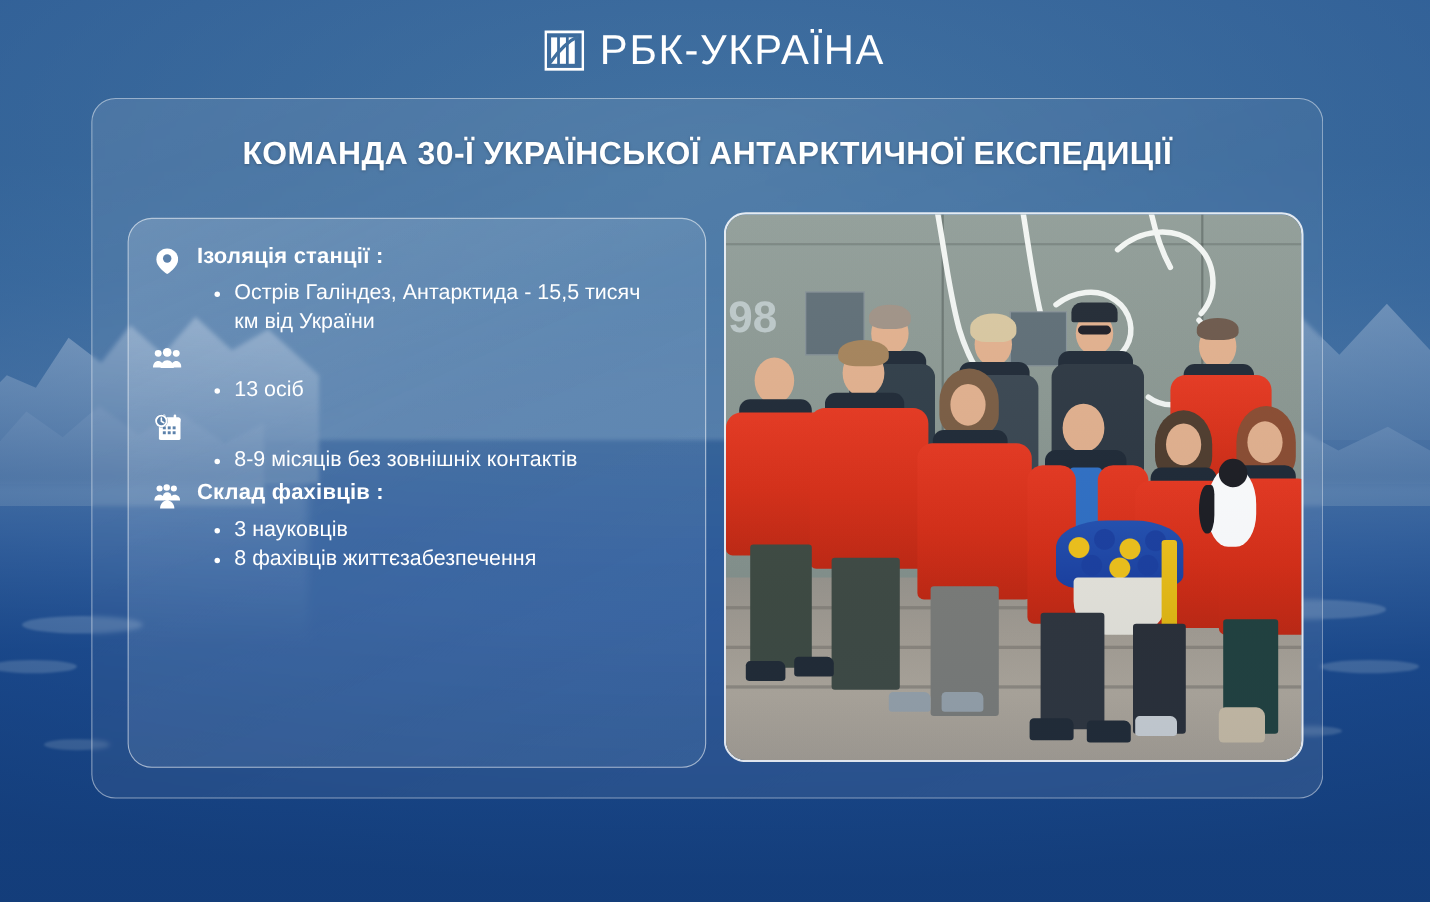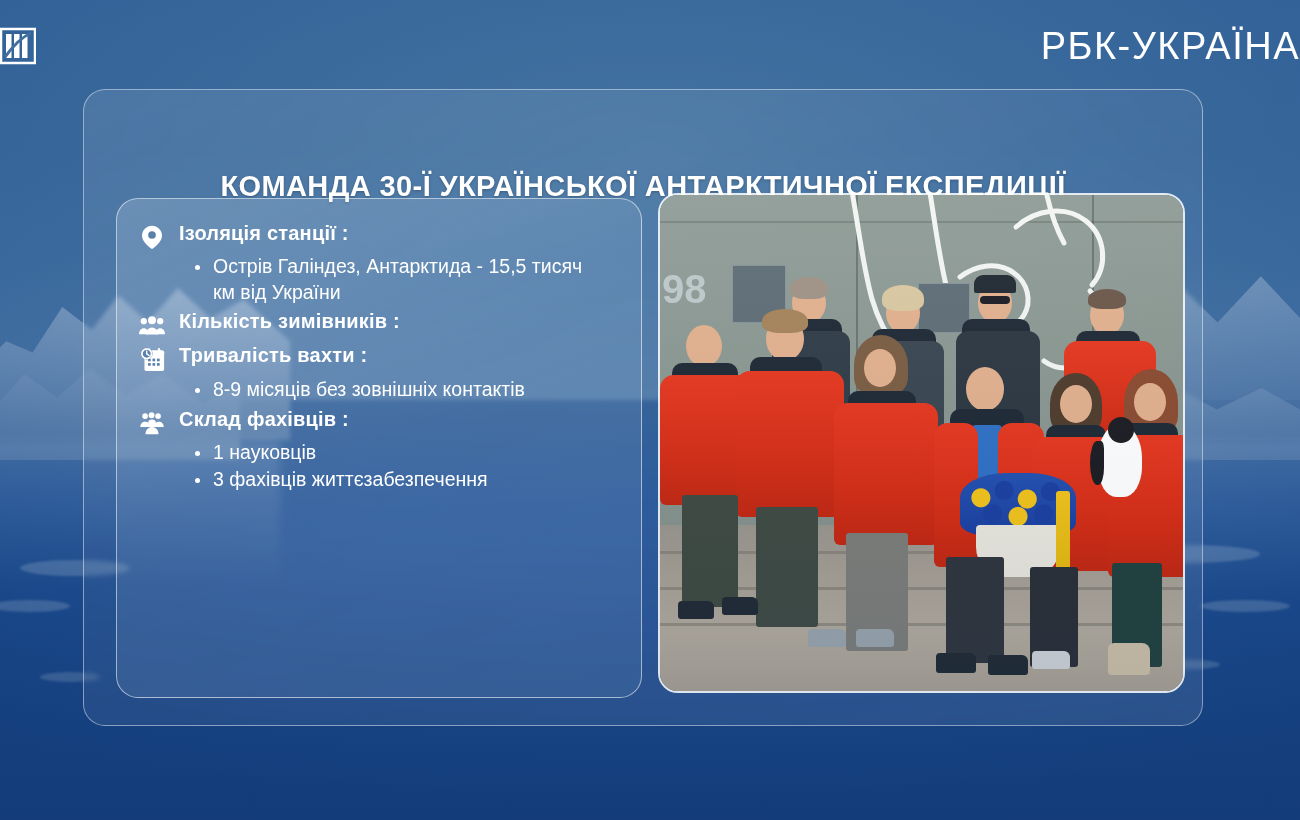--- a/index.html
+++ b/index.html
@@ -57,21 +57,21 @@
   }
   .bg-shade {
     position:absolute; inset:0;
     background:
       radial-gradient(120% 80% at 50% 18%, rgba(70,118,168,.25) 0%, rgba(28,75,140,.55) 65%, rgba(18,58,116,.72) 100%);
   }
 
   
   #logo-bar {
     position:absolute; top:0; left:0; width:1300px; height:92px;
-    display:flex; align-items:center; justify-content:space-between; gap:14px;
+    display:flex; align-items:center; justify-content:center; gap:14px;
     z-index:5;
   }
   .logo-mark { width:36px; height:40px; flex:0 0 auto; }
   .logo-text {
     color:#ffffff; font-size:38px; font-weight:400; letter-spacing:1.5px;
     font-family:"Liberation Sans", sans-serif; white-space:nowrap;
   }
 
   
   #outer-card {
@@ -80,21 +80,20 @@
     border:1px solid rgba(255,255,255,.45);
     background:linear-gradient(160deg, rgba(255,255,255,.11) 0%, rgba(255,255,255,.05) 45%, rgba(255,255,255,.09) 100%);
     backdrop-filter:blur(2px);
     z-index:4;
   }
   #page-title {
     position:absolute; left:0; top:34px; width:100%;
     text-align:center; color:#ffffff;
     font-size:29px; font-weight:bold; letter-spacing:.4px;
     text-shadow:0 1px 3px rgba(0,0,0,.25);
-    margin-top:46px;
   }
 
   
   #facts-card {
     position:absolute; left:32px; top:108px; width:526px; height:500px;
     border-radius:22px;
     border:1px solid rgba(255,255,255,.55);
     background:linear-gradient(155deg, rgba(232,240,248,.20) 0%, rgba(200,220,238,.12) 40%, rgba(160,195,225,.10) 100%);
     padding:22px 20px 10px 22px;
   }
@@ -247,22 +246,24 @@
         <span class="fact-icon">
           <svg viewBox="0 0 30 22" width="26" height="19" aria-hidden="true">
             <circle cx="5.5" cy="6" r="3.6" fill="#ffffff"></circle>
             <path d="M0 21 c0-4.2 2.5-6.8 5.5-6.8 s5.5 2.6 5.5 6.8 z" fill="#ffffff"></path>
             <circle cx="24.5" cy="6" r="3.6" fill="#ffffff"></circle>
             <path d="M19 21 c0-4.2 2.5-6.8 5.5-6.8 s5.5 2.6 5.5 6.8 z" fill="#ffffff"></path>
             <circle cx="15" cy="5" r="4.6" fill="#ffffff"></circle>
             <path d="M8 21.5 c0-5 3.2-8.3 7-8.3 s7 3.3 7 8.3 z" fill="#ffffff"></path>
           </svg>
         </span>
-        <span class="fact-title">Кількість зимівників :</span>
       </div>
+      <ul class="fact-bullets">
+        <li>13 осіб</li>
+      </ul>
     </div>
 
     <div class="fact">
       <div class="fact-head">
         <span class="fact-icon">
           <svg viewBox="0 0 28 28" width="25" height="25" aria-hidden="true">
             <rect x="5" y="4" width="22" height="23" rx="2" fill="#ffffff"></rect>
             <rect x="5" y="4" width="22" height="5.5" rx="2" fill="#ffffff"></rect>
             <rect x="9" y="1" width="2.6" height="5" rx="1.2" fill="#ffffff"></rect>
             <rect x="20" y="1" width="2.6" height="5" rx="1.2" fill="#ffffff"></rect>
@@ -272,21 +273,20 @@
                 <rect x="19" y="13" width="3" height="3"></rect>
               <rect x="9" y="18" width="3" height="3"></rect>
                 <rect x="14" y="18" width="3" height="3"></rect>
                 <rect x="19" y="18" width="3" height="3"></rect>
             </g>
             <circle cx="7.5" cy="7.5" r="6.6" fill="#5b81ab"></circle>
             <circle cx="7.5" cy="7.5" r="5.4" fill="none" stroke="#ffffff" stroke-width="1.9"></circle>
             <path d="M7.5 4.4 V7.8 L10 9.3" stroke="#ffffff" stroke-width="1.6" fill="none" stroke-linecap="round"></path>
           </svg>
         </span>
-        <span class="fact-title">Тривалість вахти :</span>
       </div>
     </div>
 
     <div class="fact">
       <ul class="fact-bullets">
         <li>8-9 місяців без зовнішніх контактів</li>
       </ul>
     </div>
 
     <div class="fact">
@@ -298,22 +298,22 @@
             <circle cx="14.5" cy="3.5" r="3.4" fill="#ffffff"></circle>
             <path d="M1.5 17 c0-3.6 2.4-5.9 5.5-5.9 s5.5 2.3 5.5 5.9 z" fill="#ffffff"></path>
             <path d="M17.5 17 c0-3.6 2.4-5.9 5.5-5.9 s5.5 2.3 5.5 5.9 z" fill="#ffffff"></path>
             <circle cx="15" cy="13" r="4.6" fill="#ffffff"></circle>
             <path d="M7.5 25.5 c0-5 3.4-8.4 7.5-8.4 s7.5 3.4 7.5 8.4 z" fill="#ffffff"></path>
           </svg>
         </span>
         <span class="fact-title">Склад фахівців :</span>
       </div>
       <ul class="fact-bullets">
-        <li>1 науковців</li>
-        <li>3 фахівців життєзабезпечення</li>
+        <li>3 науковців</li>
+        <li>8 фахівців життєзабезпечення</li>
       </ul>
     </div>
 
   </div>
 </div>
 
 <div id="photo-card">
   <div class="ph ph-wall"></div>
   <div class="ph ph-wall-seam" style="left:196px;"></div>
   <div class="ph ph-wall-seam" style="left:432px;"></div>

